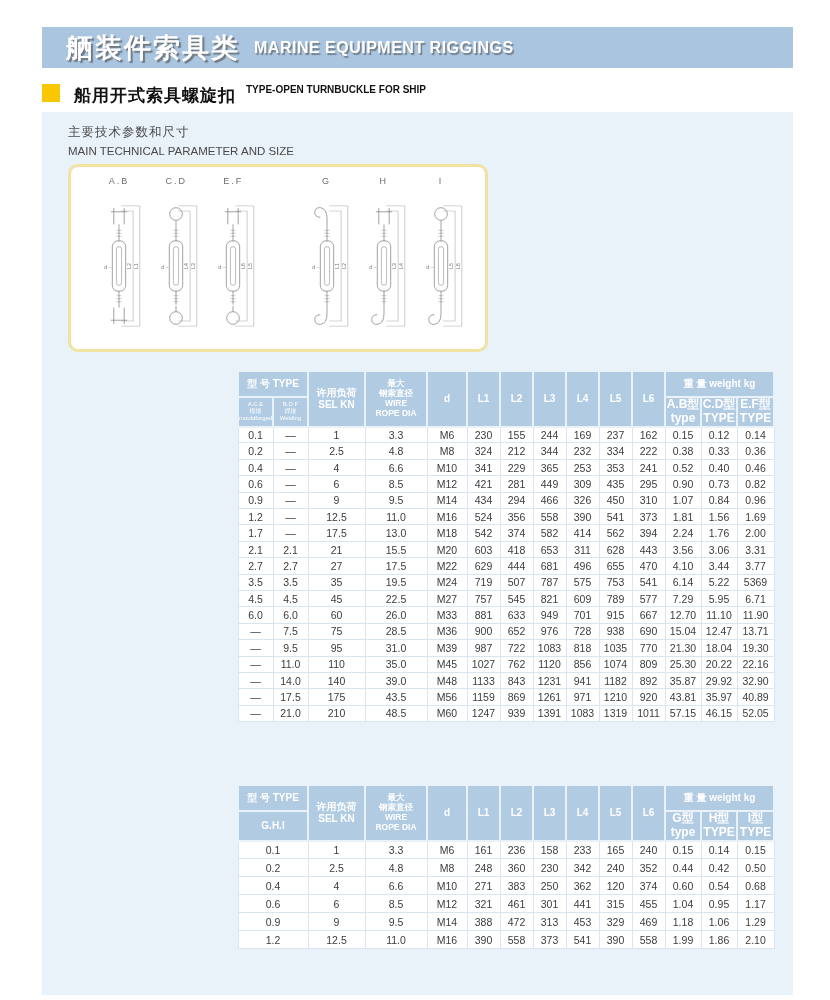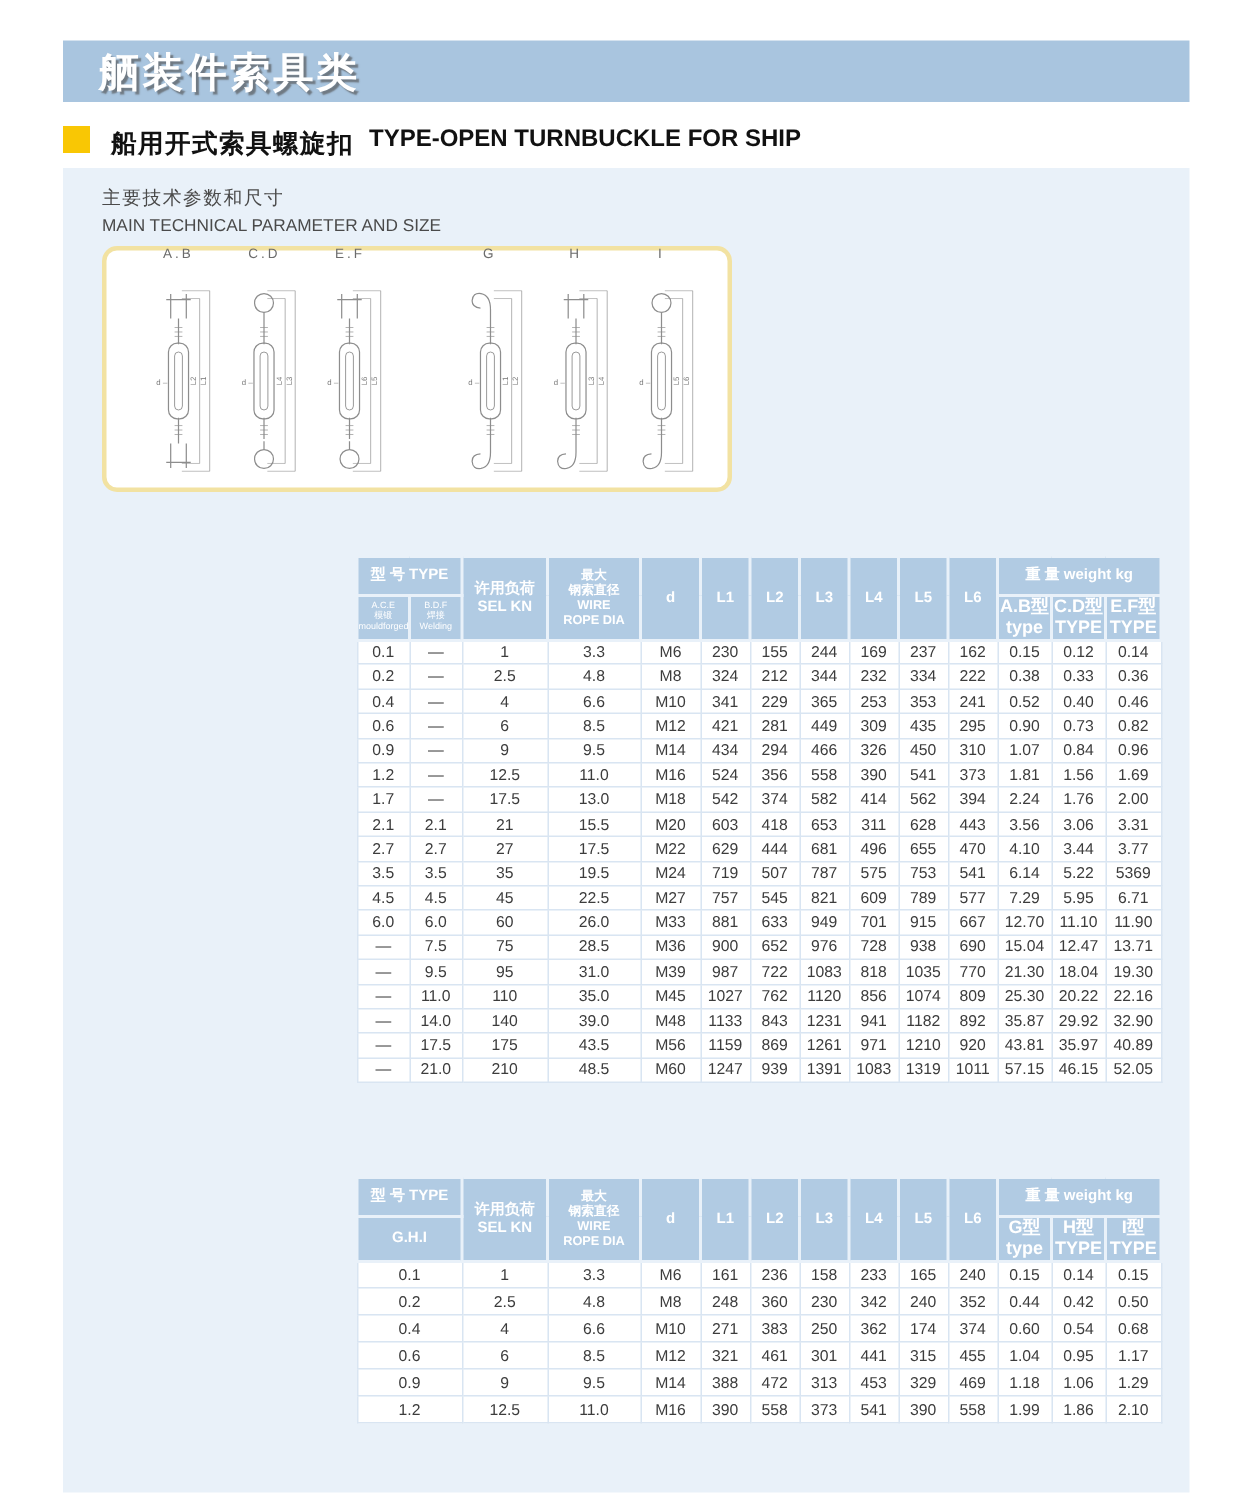--- a/index.html
+++ b/index.html
@@ -14,28 +14,28 @@
   .banner{position:absolute;left:42px;top:27px;width:751px;height:41px;
     background:var(--banner_bg);display:flex;align-items:center;padding-left:24px;}
   .banner-cn{font-size:27px;font-weight:bold;color:#fff;letter-spacing:2px;
     text-shadow:2px 2px 1px rgba(80,80,80,.65);}
   .banner-en{font-size:16px;font-weight:bold;color:#fff;margin-left:14px;letter-spacing:.5px;
     text-shadow:1.5px 1.5px 1px rgba(80,80,80,.6);}
 
   .section-title{position:absolute;left:42px;top:84px;display:flex;align-items:flex-start;}
   .yellow-sq{width:18px;height:18px;background:var(--accent_yellow);display:inline-block;}
   .sec-cn{font-size:17px;font-weight:bold;color:#111;margin-left:14px;letter-spacing:1px;}
-  .sec-en{font-size:16px;font-weight:bold;color:#111;margin-left:10px;}
+  .sec-en{font-size:10px;font-weight:bold;color:#111;margin-left:10px;}
 
   .panel{position:absolute;left:42px;top:112px;width:751px;height:883px;background:var(--panel_bg);}
   .param{position:absolute;left:26px;top:12px;color:#4a4a4a;}
   .param-cn{font-size:12.5px;letter-spacing:1px;}
   .param-en{font-size:11.5px;margin-top:4px;}
 
-  .drawing-box{position:absolute;left:26px;top:52px;width:420px;height:164px;background:#fff;
+  .drawing-box{position:absolute;left:26px;top:52px;width:420px;height:188px;background:#fff;
     border:3px solid var(--box_border);border-radius:10px;display:flex;align-items:center;
     justify-content:space-between;padding:8px 18px 4px 22px;}
   .fig{width:52px;display:flex;flex-direction:column;align-items:center;}
   .fig3{margin-right:36px;}
   .fig-label{font-size:9px;color:#6c6c6c;letter-spacing:2px;margin-bottom:1px;}
   .fig-svg{width:52px;height:158px;}
 
   .std-label{position:absolute;right:20px;font-size:15px;color:#8b5cf6;letter-spacing:.5px;margin-top:36px;}
   .std1{top:236px;} .std2{top:646px;}
 
@@ -52,20 +52,21 @@
      border:1px solid var(--cell_border);height:16.4px;padding:0;}
   #table2 td{height:18px;}
 </style>
 </head>
 <body>
 
 <div class="page">
 
   <div class="banner">
     <span class="banner-cn">舾装件索具类</span>
+    <span class="banner-en">MARINE EQUIPMENT RIGGINGS</span>
   </div>
 
   <div class="section-title">
     <span class="yellow-sq"></span>
     <span class="sec-cn">船用开式索具螺旋扣</span>
     <span class="sec-en">TYPE-OPEN TURNBUCKLE FOR SHIP</span>
   </div>
 
   <div class="panel">
 
@@ -674,21 +675,21 @@
           </tr>
           <tr>
             <td>0.4</td>
             <td>4</td>
             <td>6.6</td>
             <td>M10</td>
             <td>271</td>
             <td>383</td>
             <td>250</td>
             <td>362</td>
-            <td>174</td>
+            <td>120</td>
             <td>374</td>
             <td>0.60</td>
             <td>0.54</td>
             <td>0.68</td>
           </tr>
           <tr>
             <td>0.6</td>
             <td>6</td>
             <td>8.5</td>
             <td>M12</td>

